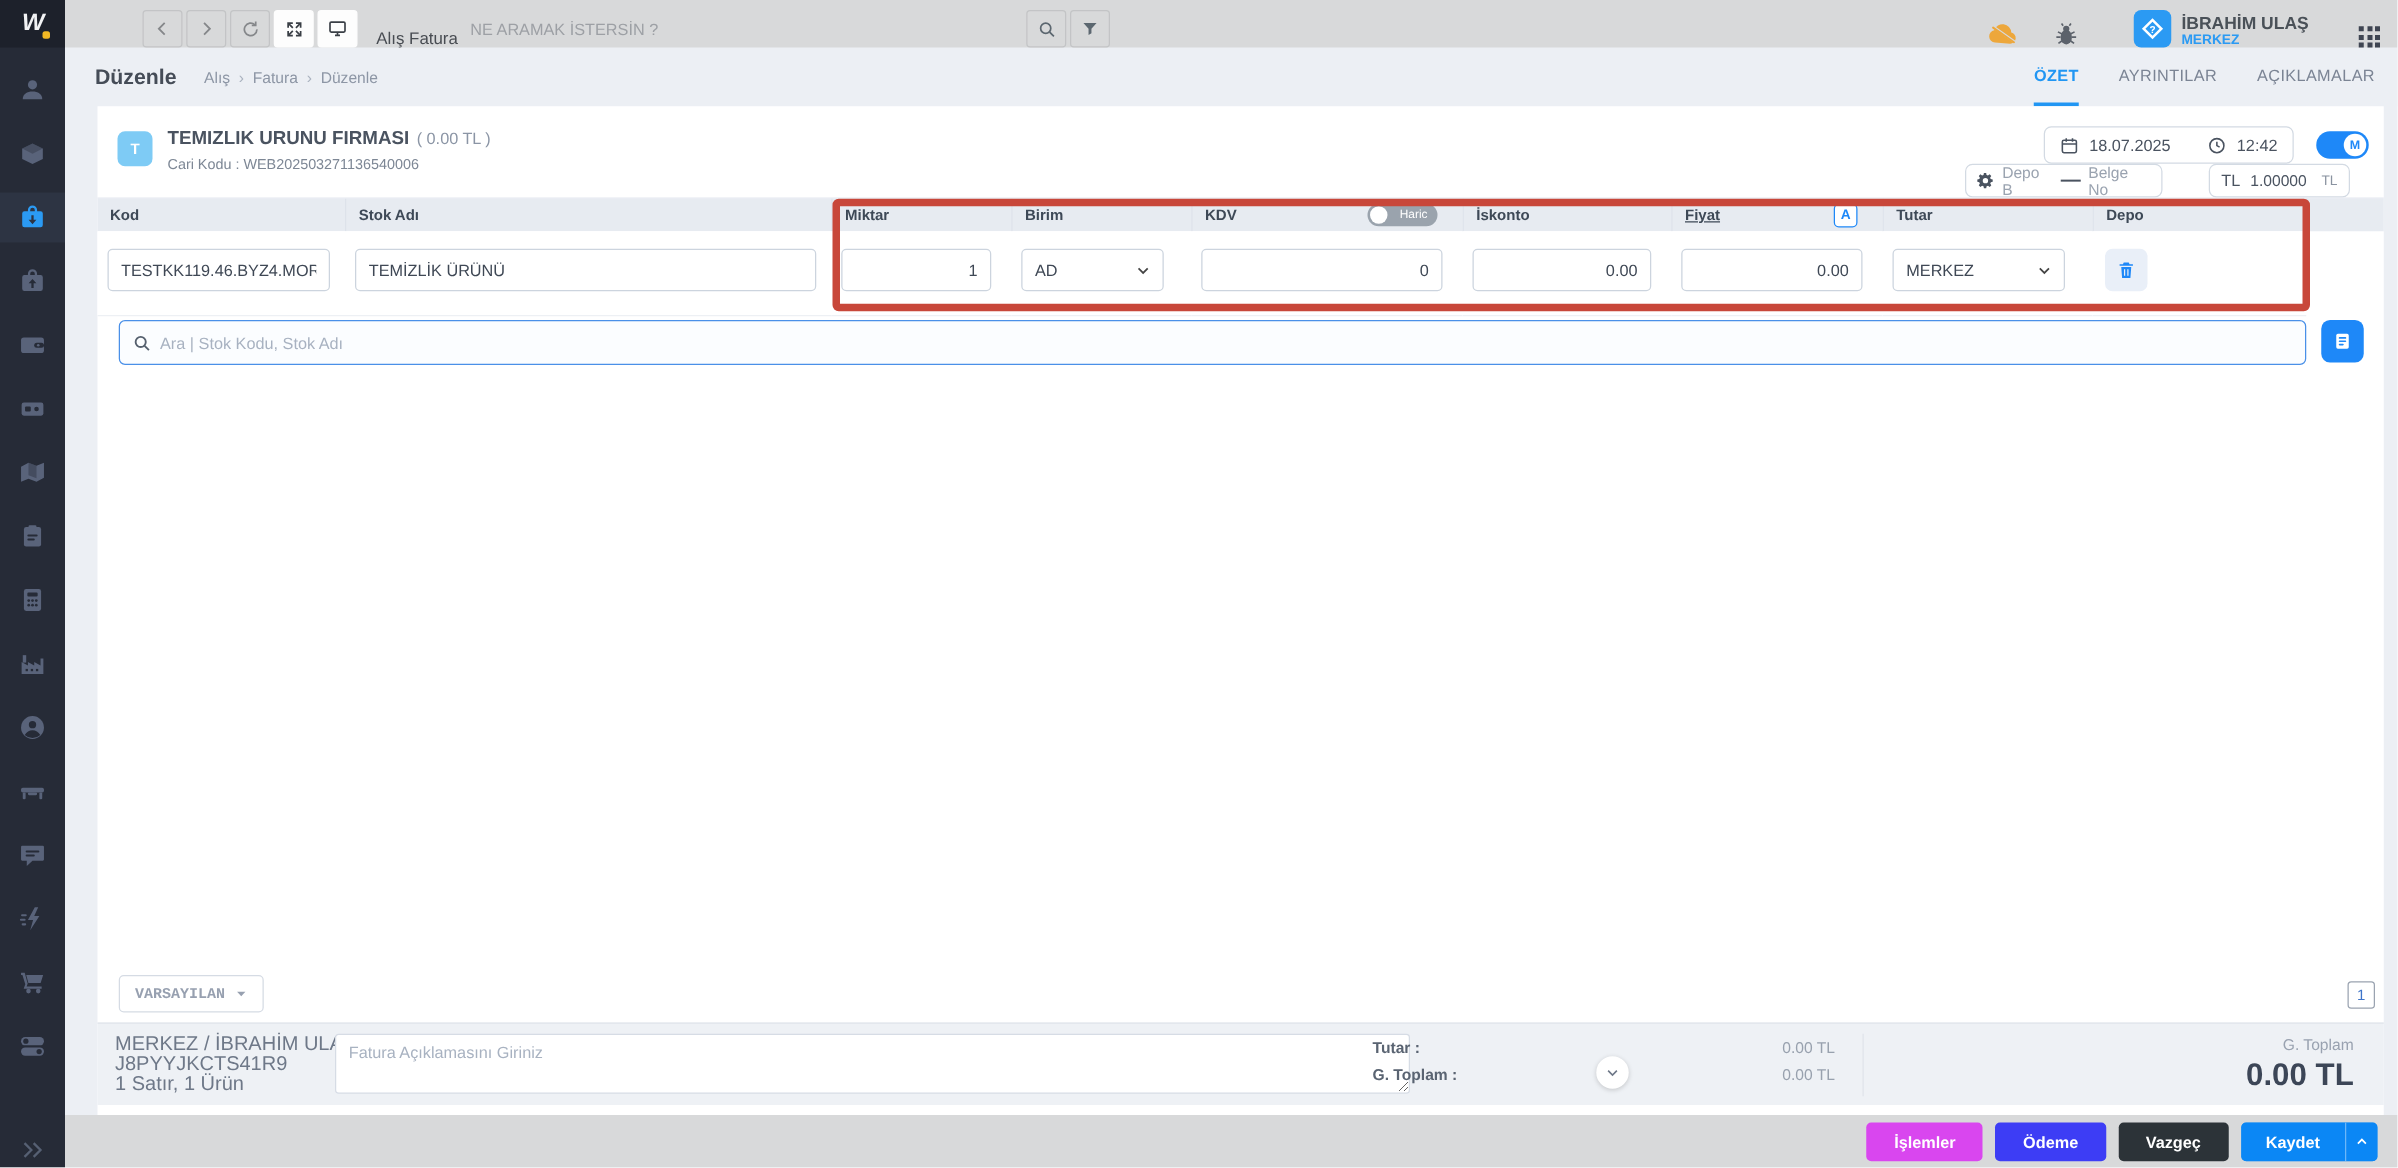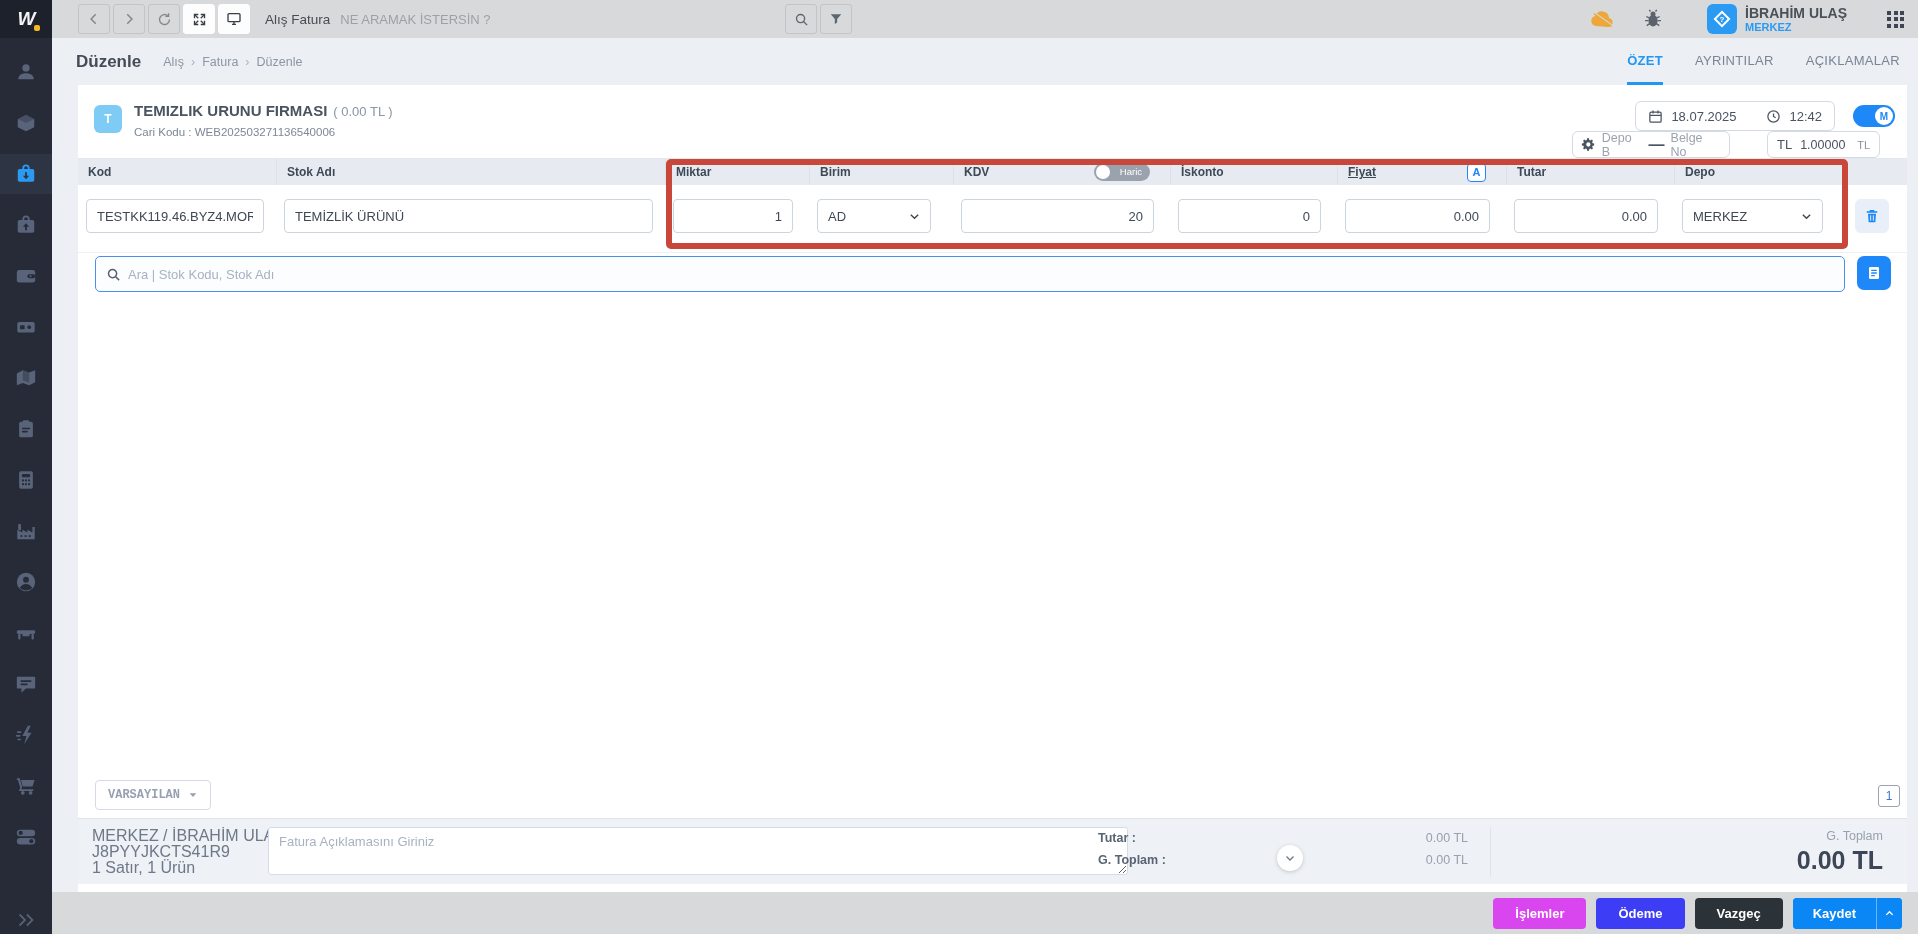--- a/index.html
+++ b/index.html
@@ -11,21 +11,21 @@
   .sidebar { position:absolute; left:0; top:0; width:52px; height:934px; background:#262b37; z-index:30; }
   .logo { width:52px; height:38px; background:#1d212b; display:flex; align-items:center; justify-content:center; position:relative; }
   .logo .w { color:#f2f3f5; font-size:19px; font-weight:bold; font-style:italic; letter-spacing:-1px; }
   .logo .dot { position:absolute; right:12px; bottom:7px; width:6px; height:6px; background:#f2b824; border-radius:2px; }
   .side-icons { padding-top:14px; display:flex; flex-direction:column; }
   .side-item { width:52px; height:40px; display:flex; align-items:center; justify-content:center; color:#59637a; margin-bottom:11px; cursor:pointer; }
   .side-item.active { background:#2d3443; color:#2b9af3; }
   .side-expand { position:absolute; left:0; bottom:6px; width:52px; display:flex; justify-content:center; color:#566073; }
 
   
-  .topbar { position:absolute; left:52px; top:0; right:0; height:38px; background:#d8d9da; display:flex; align-items:center; z-index:20; }
+  .topbar { position:absolute; left:52px; top:0; right:0; height:38px; background:#d8d9da; display:flex; align-items:flex-end; z-index:20;padding-left:36px; }
   .ibtn { width:32px; height:30px; border:1px solid #c3c4c6; border-radius:3px; display:flex; align-items:center; justify-content:center; color:#85878a; margin-right:3px; background:transparent; cursor:pointer; }
   .ibtn.white { background:#fdfdfd; border-color:#fdfdfd; color:#3a3f46; }
   .apptab { margin:0 10px 0 12px; font-size:13.5px; color:#484c52; white-space:nowrap; }
   .topsearch { width:445px; height:30px; border:none; background:transparent; font-size:13px; color:#555; outline:none; font-family:"Liberation Sans",sans-serif; }
   .topsearch::placeholder { color:#9da0a5; }
   .spacer { flex:1; }
   .cloudi { color:#eda73b; margin-right:28px; }
   .bugi { color:#5c626b; margin-right:44px; }
   .avatar { width:30px; height:30px; border-radius:6px; background:#2b9af3; display:flex; align-items:center; justify-content:center; margin-right:8px; cursor:pointer; }
   .avatar .dia { width:12px; height:12px; border:2px solid #fff; transform:rotate(45deg); display:flex; align-items:center; justify-content:center; }
@@ -411,21 +411,20 @@
     <div class="td"><input class="tin wide" value="TEMİZLİK ÜRÜNÜ" style=""></div>
     <div class="td"><input class="tin num" value="1" style=""></div>
     <div class="td">
       <div class="sel">
           <span>AD</span>
           <svg width="11" height="11" viewBox="0 0 24 24" fill="none" stroke="#444" stroke-width="3">
             <path d="M4 8l8 8 8-8"></path>
           </svg>
         </div>
     </div>
-    <div class="td"><input class="tin num" value="20" style=""></div>
     <div class="td"><input class="tin num" value="0" style=""></div>
     <div class="td"><input class="tin num" value="0.00" style=""></div>
     <div class="td"><input class="tin num" value="0.00" style=""></div>
     <div class="td">
       <div class="sel">
           <span>MERKEZ</span>
           <svg width="11" height="11" viewBox="0 0 24 24" fill="none" stroke="#444" stroke-width="3">
             <path d="M4 8l8 8 8-8"></path>
           </svg>
         </div>

